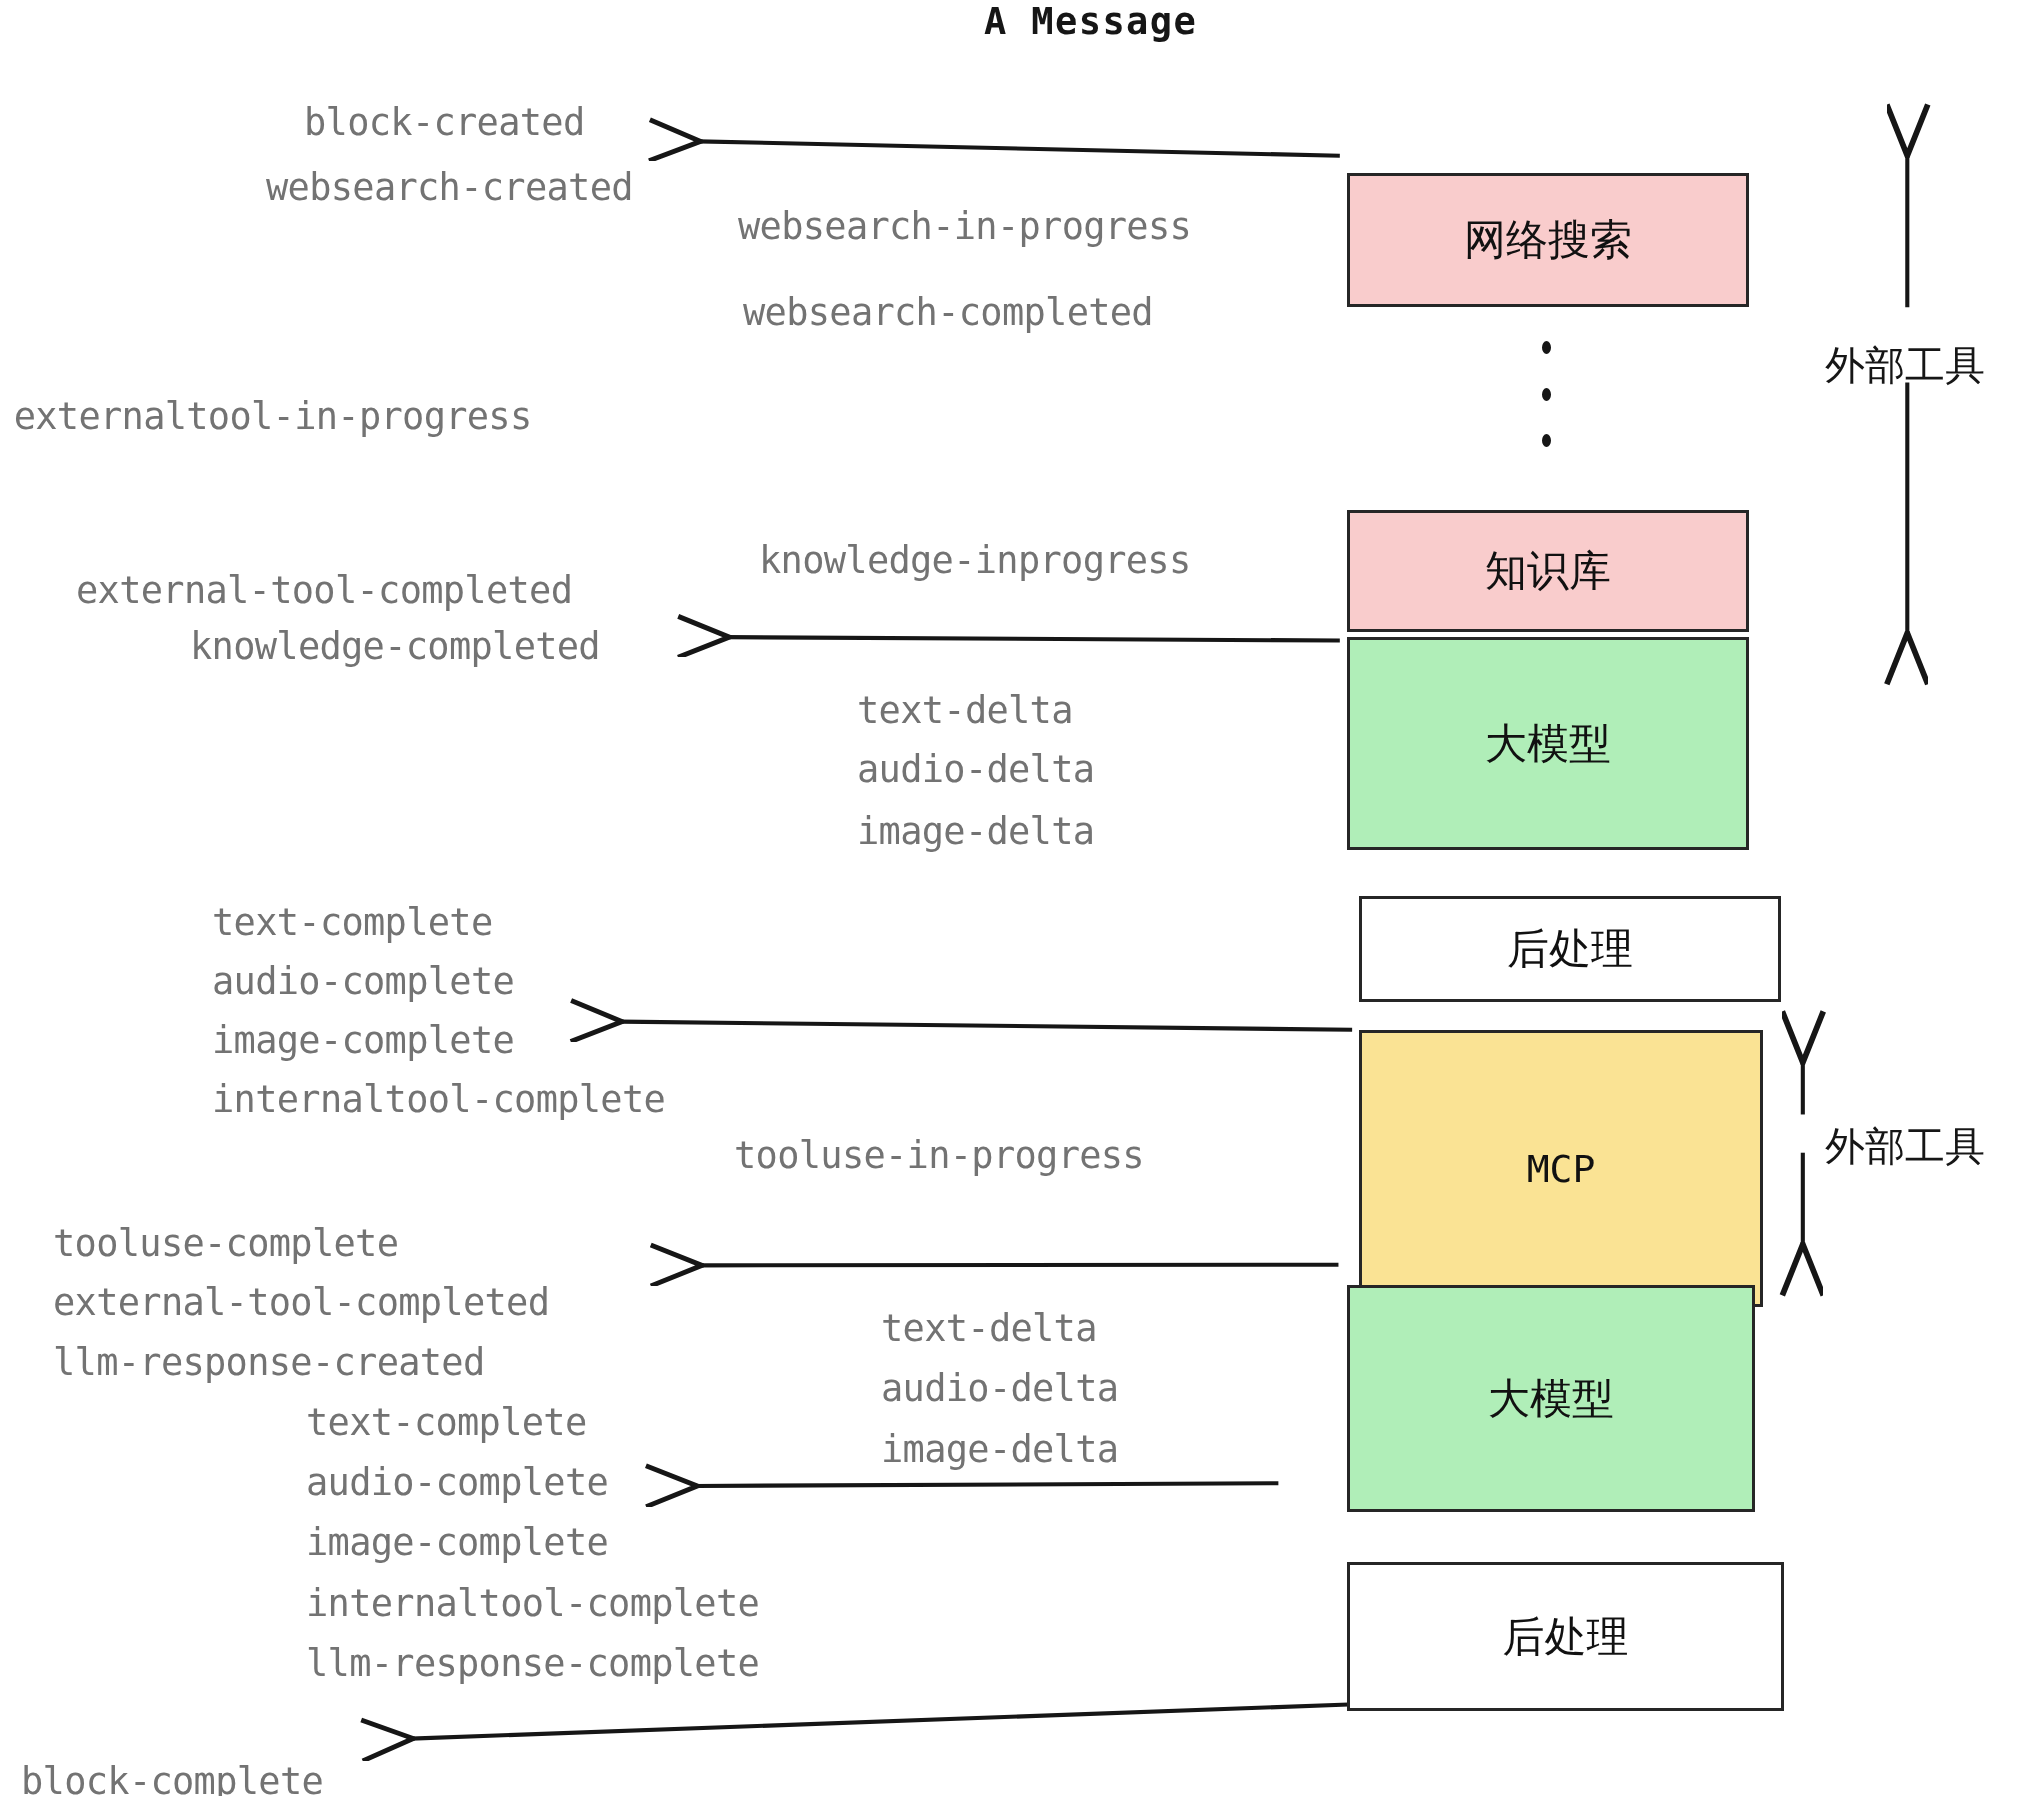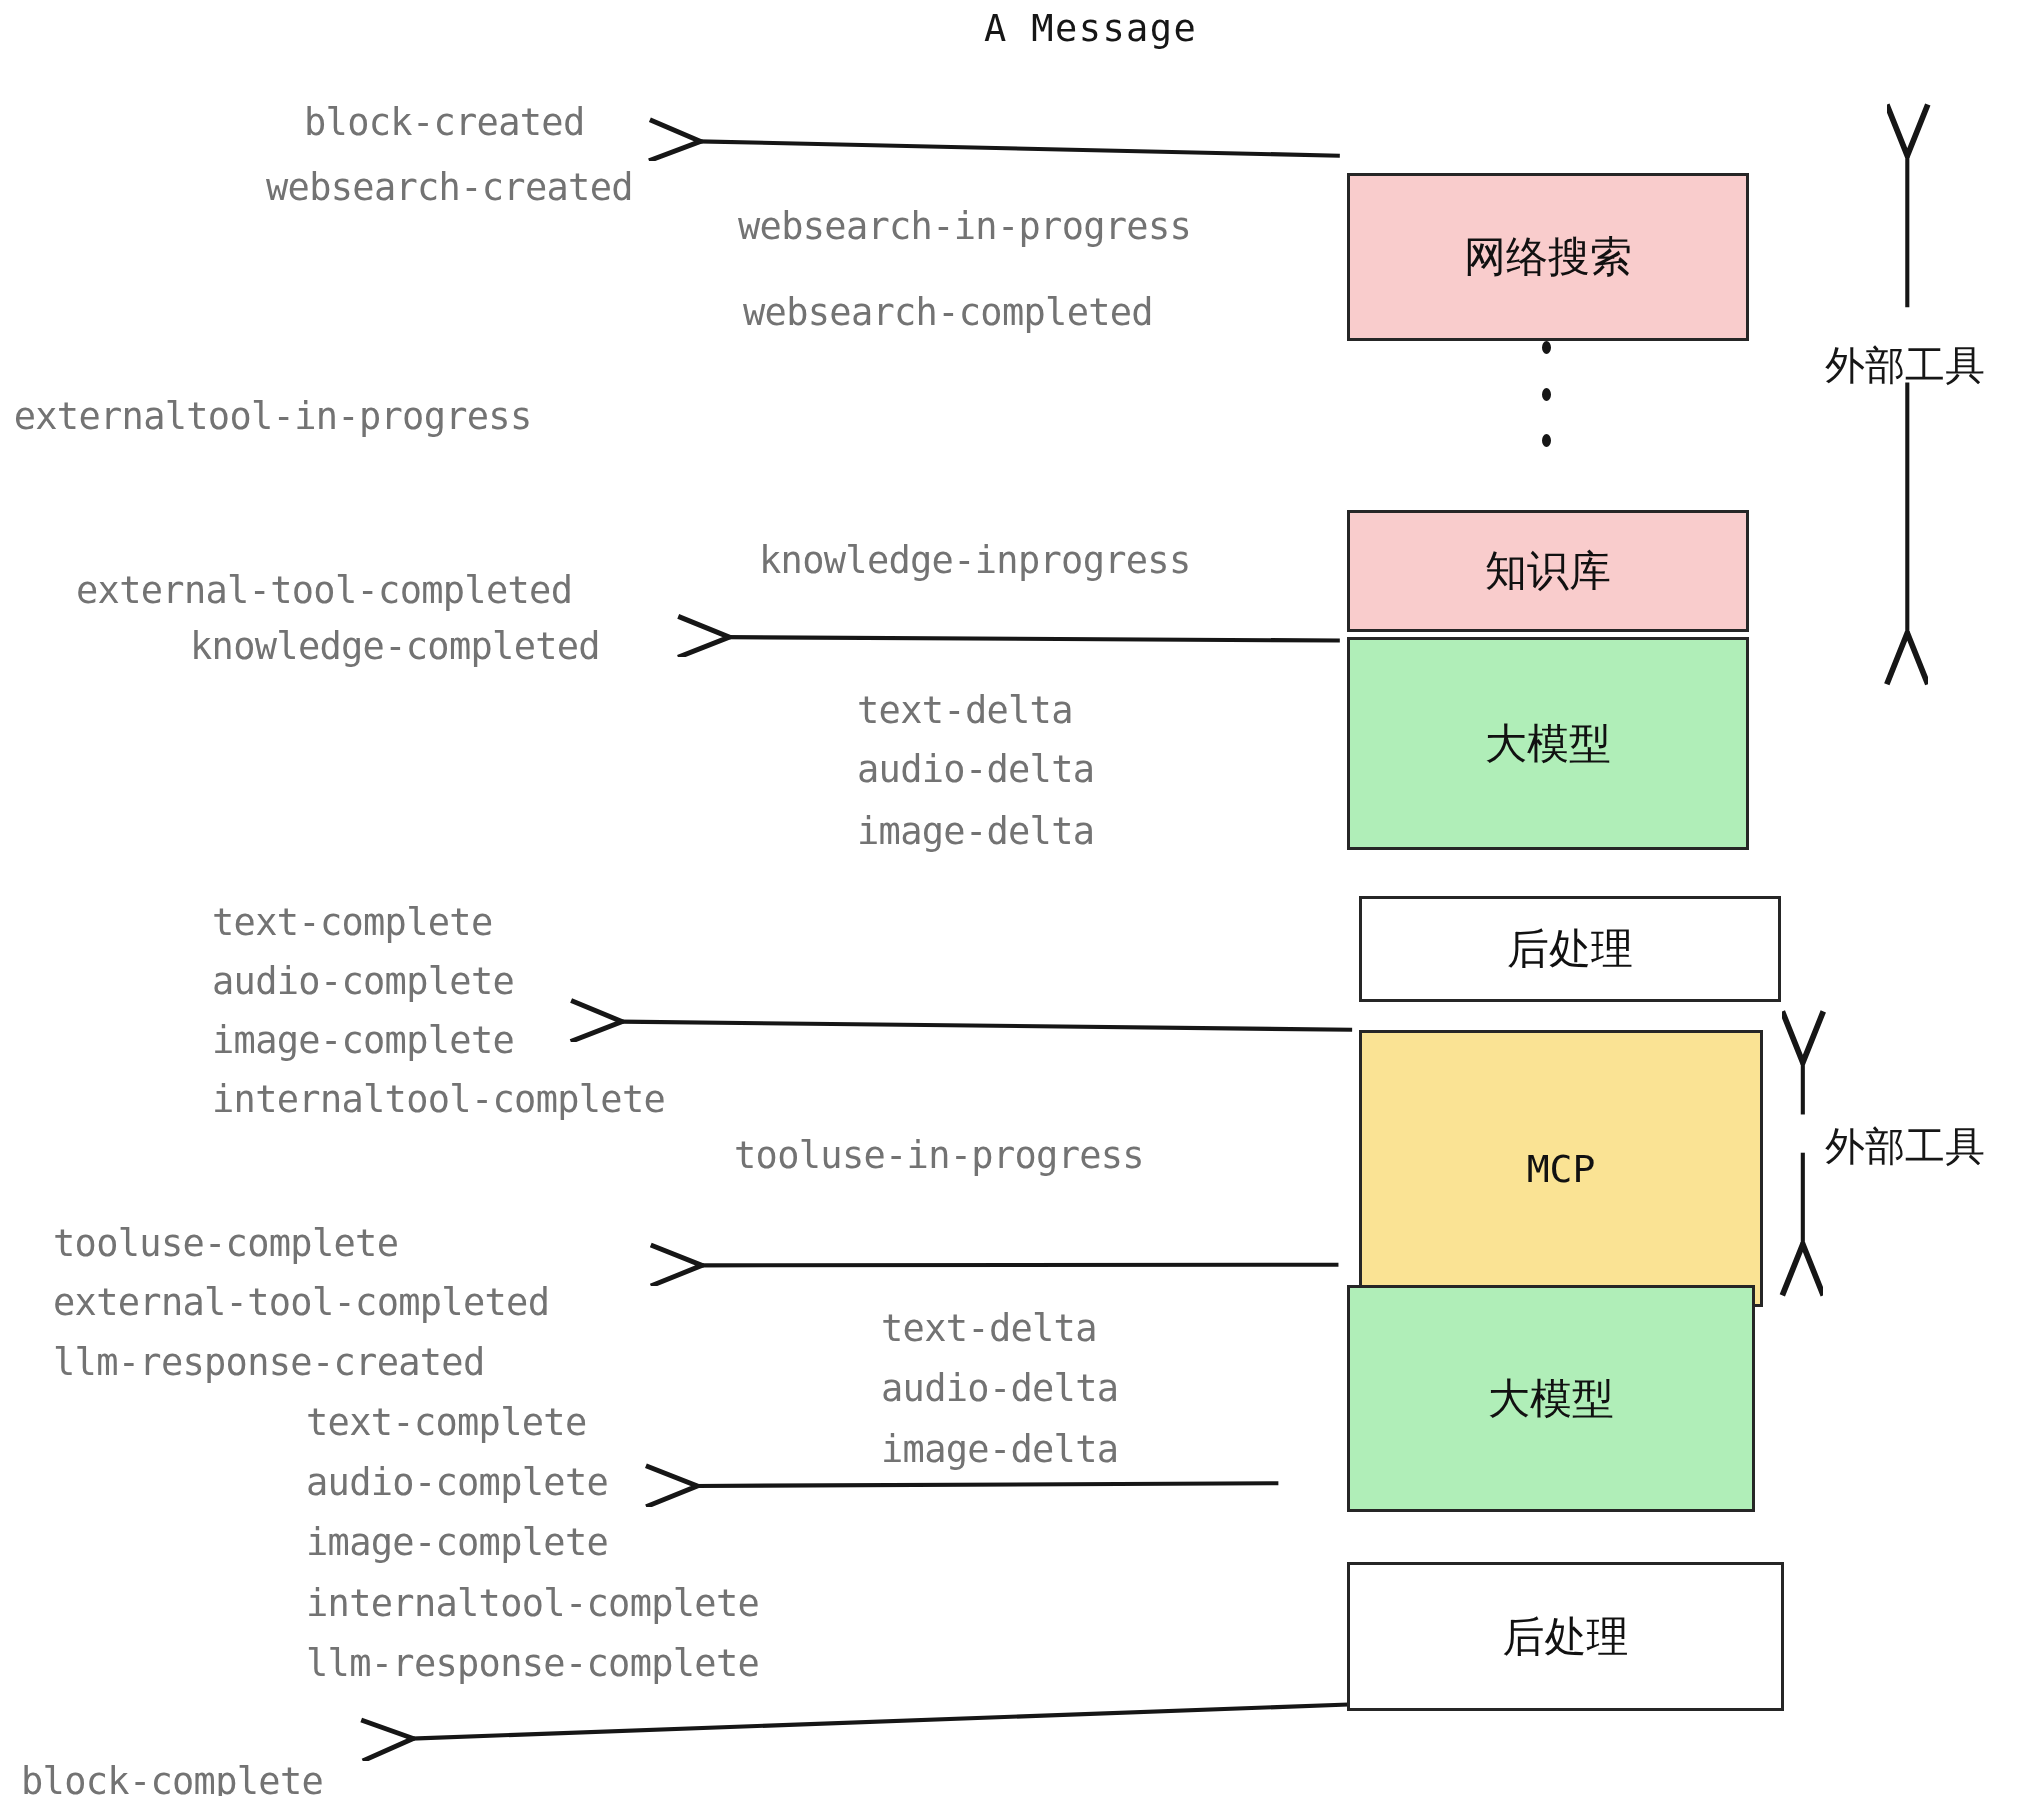--- a/index.html
+++ b/index.html
@@ -75,21 +75,21 @@
     width: 2035px;
     height: 1796px;
     pointer-events: none;
   }
 </style>
 </head>
 <body>
 
 <div id="canvas">
 
-  <div class="title" id="title-el" style="left:984px; top:7px;">A Message</div>
+  <div class="title" id="title-el" style="left:984px; top:0;font-weight:bold;">A Message</div>
 
   <svg class="arrows" id="arrow-layer" viewBox="0 0 2980 2630">
     <defs>
       <marker id="ah" markerWidth="16" markerHeight="16" refX="1" refY="5" orient="auto" markerUnits="strokeWidth">
         <path d="M 13,0 L 0.5,5 L 13,10" fill="none" stroke="#161616" stroke-width="1.2"></path>
       </marker>
       <marker id="ahv" markerWidth="16" markerHeight="16" refX="1" refY="5" orient="auto" markerUnits="strokeWidth">
         <path d="M 13,0 L 0.5,5 L 13,10" fill="none" stroke="#161616" stroke-width="1.4"></path>
       </marker>
     </defs>
@@ -103,21 +103,21 @@
       </g>
     <g id="bracket-arrows">
         <line x1="2793" y1="450" x2="2793" y2="225" stroke="#161616" stroke-width="6" marker-end="url(#ahv)"></line>
         <line x1="2793" y1="560" x2="2793" y2="930" stroke="#161616" stroke-width="6" marker-end="url(#ahv)"></line>
         <line x1="2640" y1="1632" x2="2640" y2="1553" stroke="#161616" stroke-width="6" marker-end="url(#ahv)"></line>
         <line x1="2640" y1="1688" x2="2640" y2="1825" stroke="#161616" stroke-width="6" marker-end="url(#ahv)"></line>
       </g>
   </svg>
 
   <div id="boxes-layer">
-      <div class="box" style="left: 1347px; top: 173px; width: 402px; height: 168px; background: rgb(249, 204, 204);">
+      <div class="box" style="left: 1347px; top: 173px; width: 402px; height: 134px; background: rgb(249, 204, 204);">
         <span>网络搜索</span>
       </div>
       <div class="box" style="left: 1347px; top: 510px; width: 402px; height: 122px; background: rgb(249, 204, 204);">
         <span>知识库</span>
       </div>
       <div class="box" style="left: 1347px; top: 637px; width: 402px; height: 213px; background: rgb(176, 238, 184);">
         <span>大模型</span>
       </div>
       <div class="box" style="left: 1359px; top: 896px; width: 422px; height: 106px; background: rgb(255, 255, 255);">
         <span>后处理</span>

